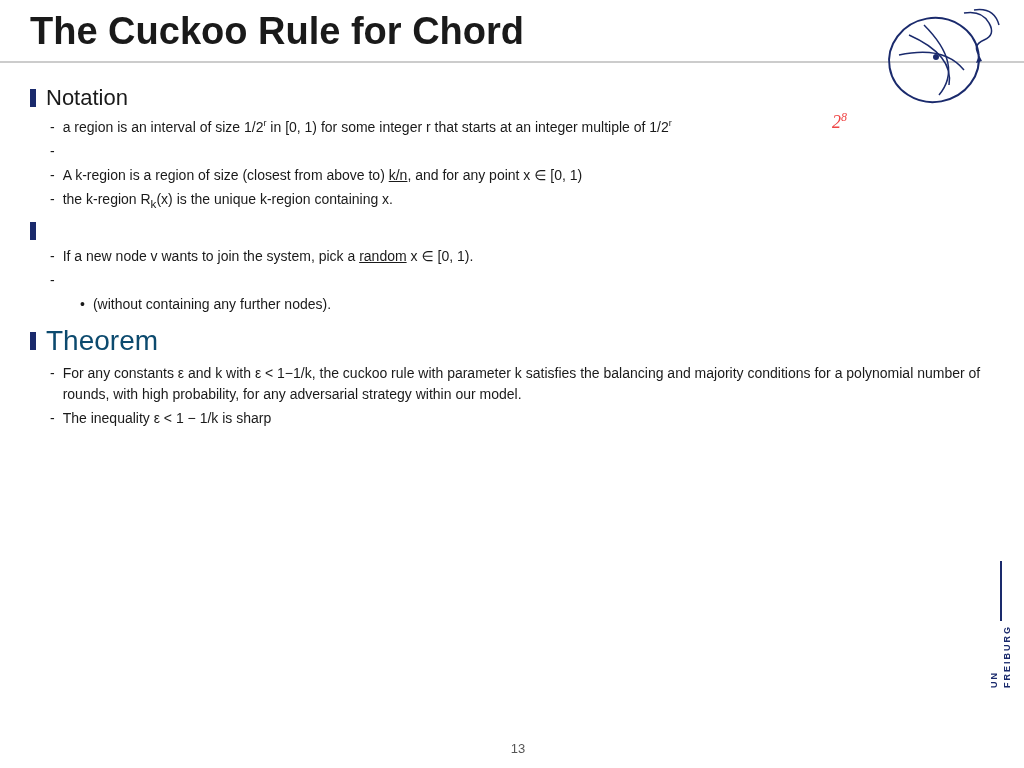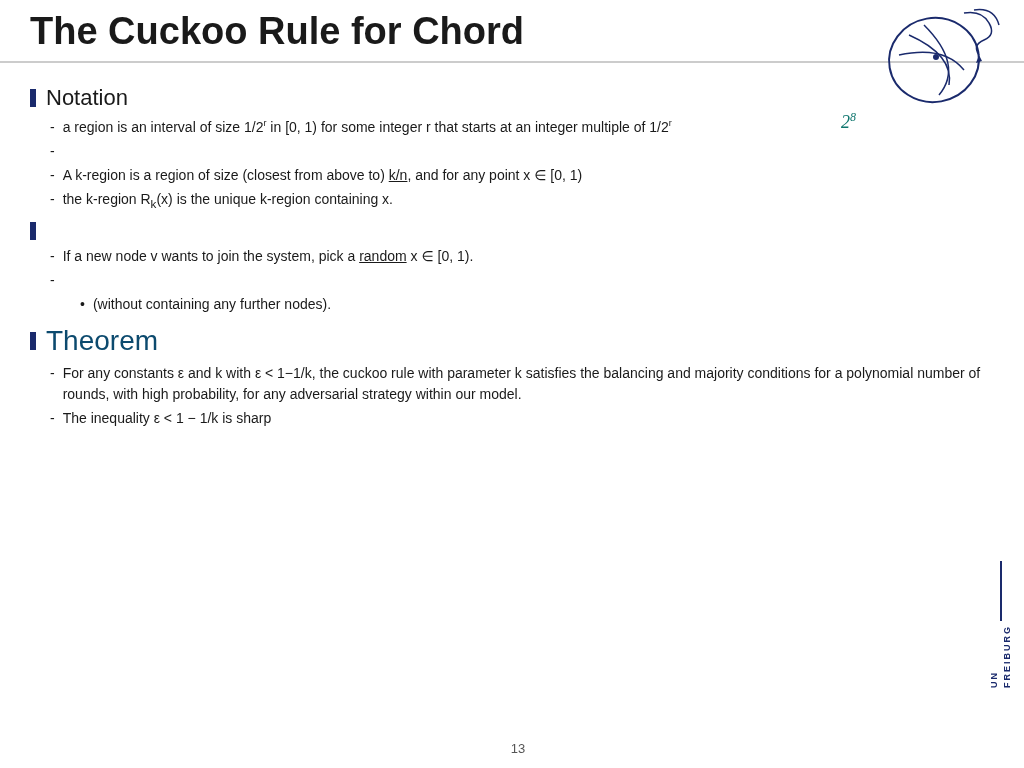--- a/index.html
+++ b/index.html
@@ -170,24 +170,24 @@
     .sidebar-line {
       width: 2px;
       height: 60px;
       background: #1a2a6c;
       margin-bottom: 4px;
     }
 
     
     .sketch-annotation {
       position: absolute;
-      right: 168px;
+      right: 177px;
       top: 110px;
       font-size: 18px;
-      color: #0f766e;
+      color: #ef4444;
       font-style: italic;
       font-family: 'Times New Roman', serif;
     }
   </style>
 </head>
 <body>
 
 <div class="header">
   <div class="title-text">The Cuckoo Rule for Chord</div>
 

